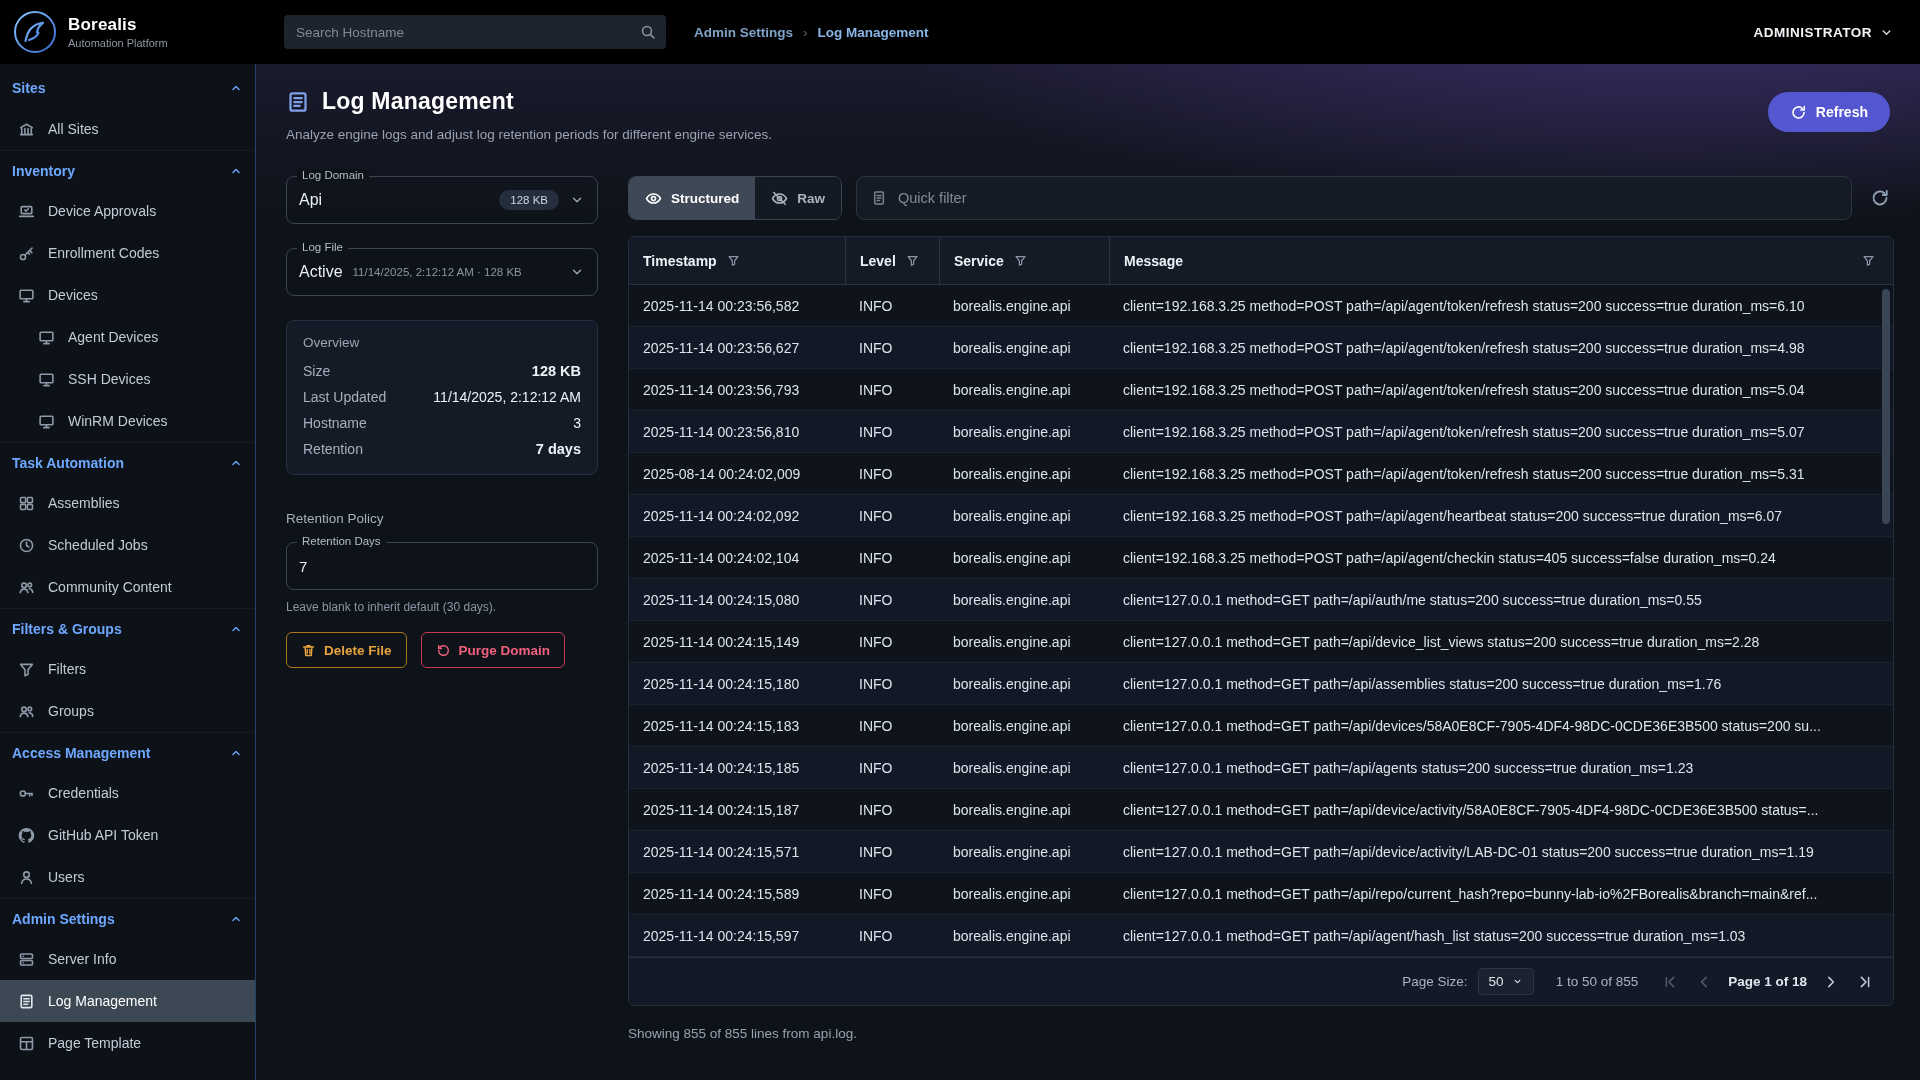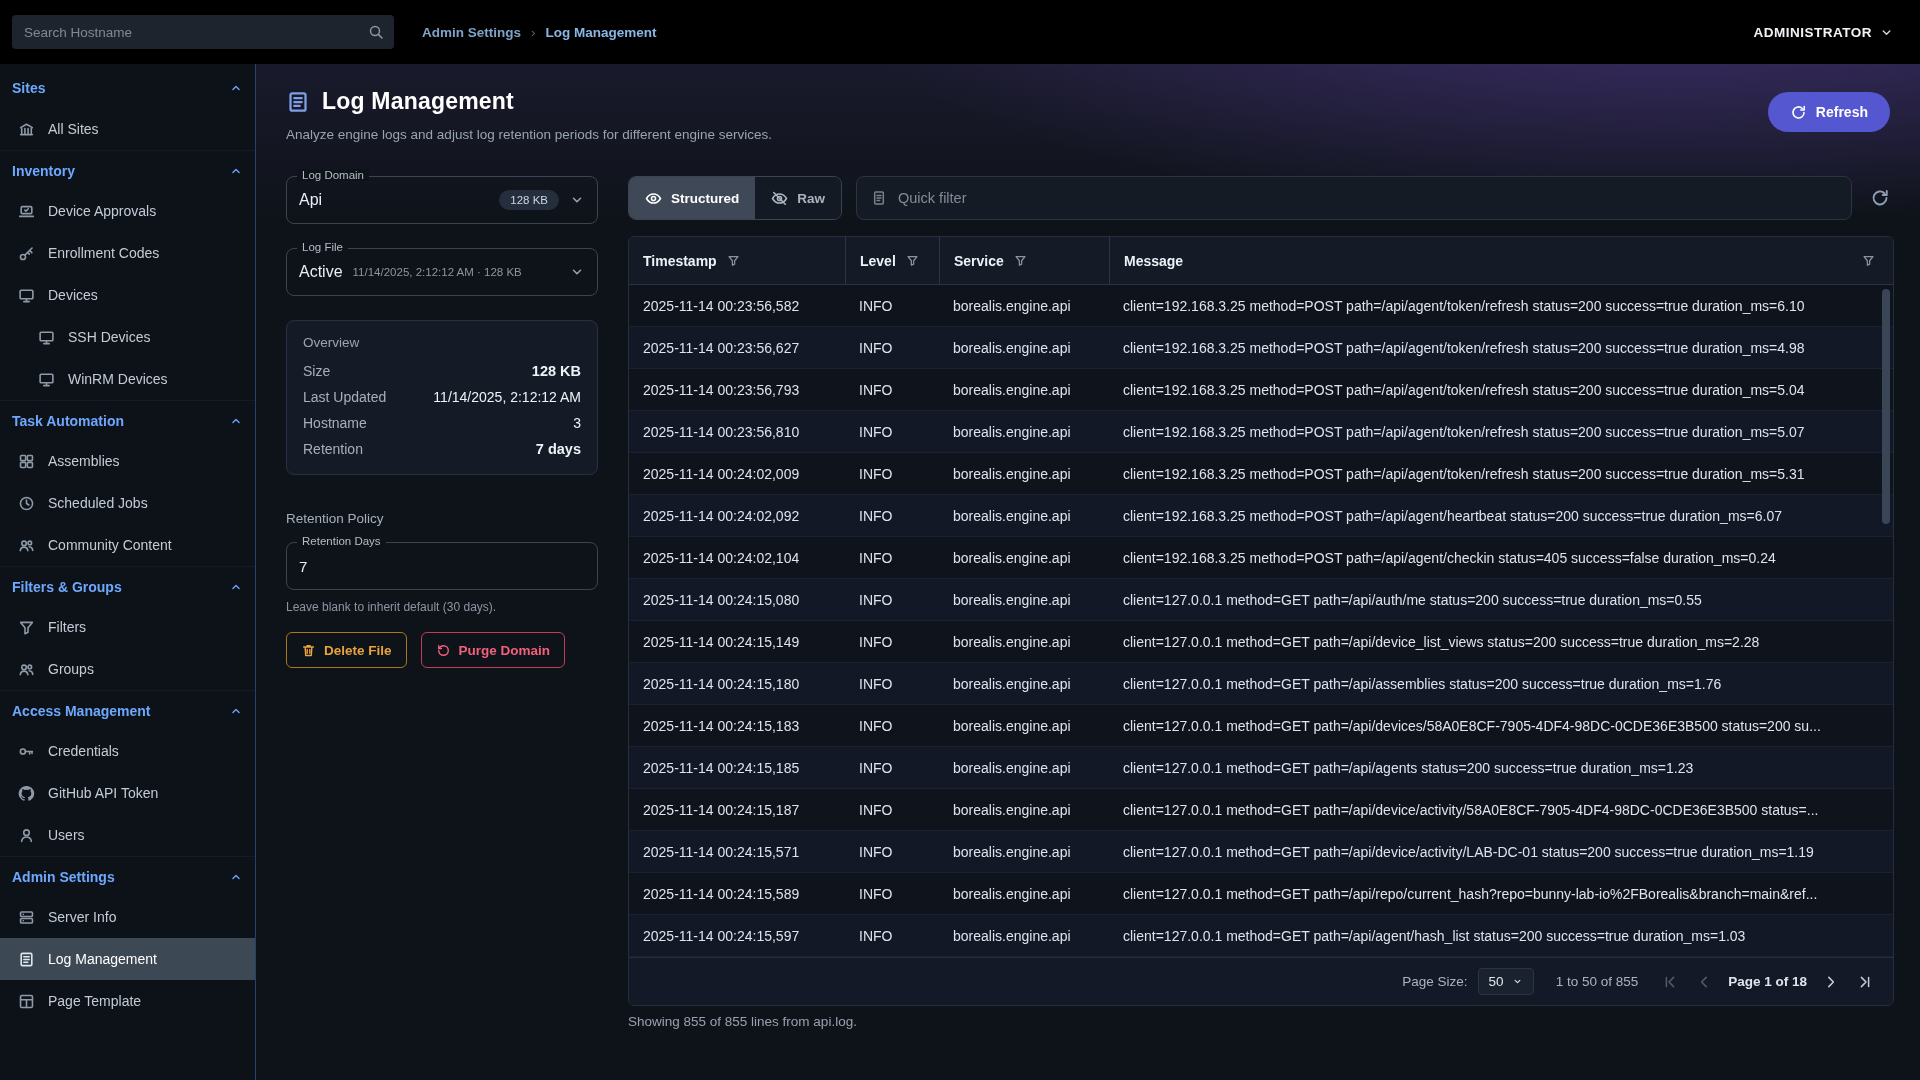--- a/index.html
+++ b/index.html
@@ -122,28 +122,46 @@
   .pager{display:flex;align-items:center;gap:14px}
   .pg-btn{background:none;border:none;padding:2px;cursor:pointer}
   .pg-btn svg{width:16px;height:16px}
   .pg-btn.disabled{color:#525d6c}
   .pg-btn.enabled{color:#c6cedb}
   .page-label{color:#dfe6ee;font-weight:600}
 
   .scrollbar{position:absolute;top:52px;right:3px;bottom:52px;width:8px}
   .scrollbar .thumb{width:8px;height:235px;border-radius:4px;background:#3a4555}
 
-  .note{margin-top:8px;font-size:13.5px;color:#97a1af}
+  .note{margin-top:20px;font-size:13.5px;color:#97a1af}
 </style>
 </head>
 <body>
 
 <div class="app">
 
   <header class="topbar">
+    <div class="brand">
+      <span class="logo">
+          <svg viewBox="0 0 46 46" fill="none">
+            <defs>
+              <linearGradient id="blg" x1="0" y1="0" x2="1" y2="1">
+                <stop offset="0" stop-color="#86c3ff"></stop>
+                <stop offset="1" stop-color="#3a6bd0"></stop>
+              </linearGradient>
+            </defs>
+            <circle cx="23" cy="23" r="20" stroke="url(#blg)" stroke-width="2"></circle>
+            <path d="M13.5 32c2-10.5 6.5-16.5 18-18.5-4.5 3-6 6.5-6.5 10M17 31c4.5-1.2 7.8-3.5 9.5-7" stroke="url(#blg)" stroke-width="2.2" stroke-linecap="round"></path>
+          </svg>
+        </span>
+      <div class="brand-text">
+        <div class="brand-title">Borealis</div>
+        <div class="brand-sub">Automation Platform</div>
+      </div>
+    </div>
     <div class="search">
       <input placeholder="Search Hostname" style="">
       <span class="ic">
           <svg viewBox="0 0 16 16" fill="none" stroke="currentColor" stroke-width="1.5" stroke-linecap="round" stroke-linejoin="round">
             <circle cx="7" cy="7" r="4.5"></circle>
             <path d="M10.6 10.6L14 14"></path>
           </svg>
         </span>
     </div>
     <nav class="crumbs">
@@ -207,20 +225,29 @@
           <span>Enrollment Codes</span>
         </div>
         <div class="nav-item">
           <span class="ic">
             <svg viewBox="0 0 16 16" fill="none" stroke="currentColor" stroke-width="1.5" stroke-linecap="round" stroke-linejoin="round">
               <rect x="2" y="3" width="12" height="8" rx="1"></rect>
               <path d="M5.5 13.8h5M8 11v2.8"></path>
             </svg>
           </span>
           <span>Devices</span>
+        </div>
+        <div class="nav-item indent">
+          <span class="ic">
+            <svg viewBox="0 0 16 16" fill="none" stroke="currentColor" stroke-width="1.5" stroke-linecap="round" stroke-linejoin="round">
+              <rect x="2" y="3" width="12" height="8" rx="1"></rect>
+              <path d="M5.5 13.8h5M8 11v2.8"></path>
+            </svg>
+          </span>
+          <span>Agent Devices</span>
         </div>
         <div class="nav-item indent">
           <span class="ic">
             <svg viewBox="0 0 16 16" fill="none" stroke="currentColor" stroke-width="1.5" stroke-linecap="round" stroke-linejoin="round">
               <rect x="2" y="3" width="12" height="8" rx="1"></rect>
               <path d="M5.5 13.8h5M8 11v2.8"></path>
             </svg>
           </span>
           <span>SSH Devices</span>
         </div>
@@ -573,21 +600,21 @@
                 <div class="tcell c-service">borealis.engine.api</div>
                 <div class="tcell c-message">client=192.168.3.25 method=POST path=/api/agent/token/refresh status=200 success=true duration_ms=5.04</div>
               </div>
               <div class="trow">
                 <div class="tcell c-timestamp">2025-11-14 00:23:56,810</div>
                 <div class="tcell c-level">INFO</div>
                 <div class="tcell c-service">borealis.engine.api</div>
                 <div class="tcell c-message">client=192.168.3.25 method=POST path=/api/agent/token/refresh status=200 success=true duration_ms=5.07</div>
               </div>
               <div class="trow">
-                <div class="tcell c-timestamp">2025-11-14 00:24:02,009</div>
+                <div class="tcell c-timestamp">2025-08-14 00:24:02,009</div>
                 <div class="tcell c-level">INFO</div>
                 <div class="tcell c-service">borealis.engine.api</div>
                 <div class="tcell c-message">client=192.168.3.25 method=POST path=/api/agent/token/refresh status=200 success=true duration_ms=5.31</div>
               </div>
               <div class="trow">
                 <div class="tcell c-timestamp">2025-11-14 00:24:02,092</div>
                 <div class="tcell c-level">INFO</div>
                 <div class="tcell c-service">borealis.engine.api</div>
                 <div class="tcell c-message">client=192.168.3.25 method=POST path=/api/agent/heartbeat status=200 success=true duration_ms=6.07</div>
               </div>

